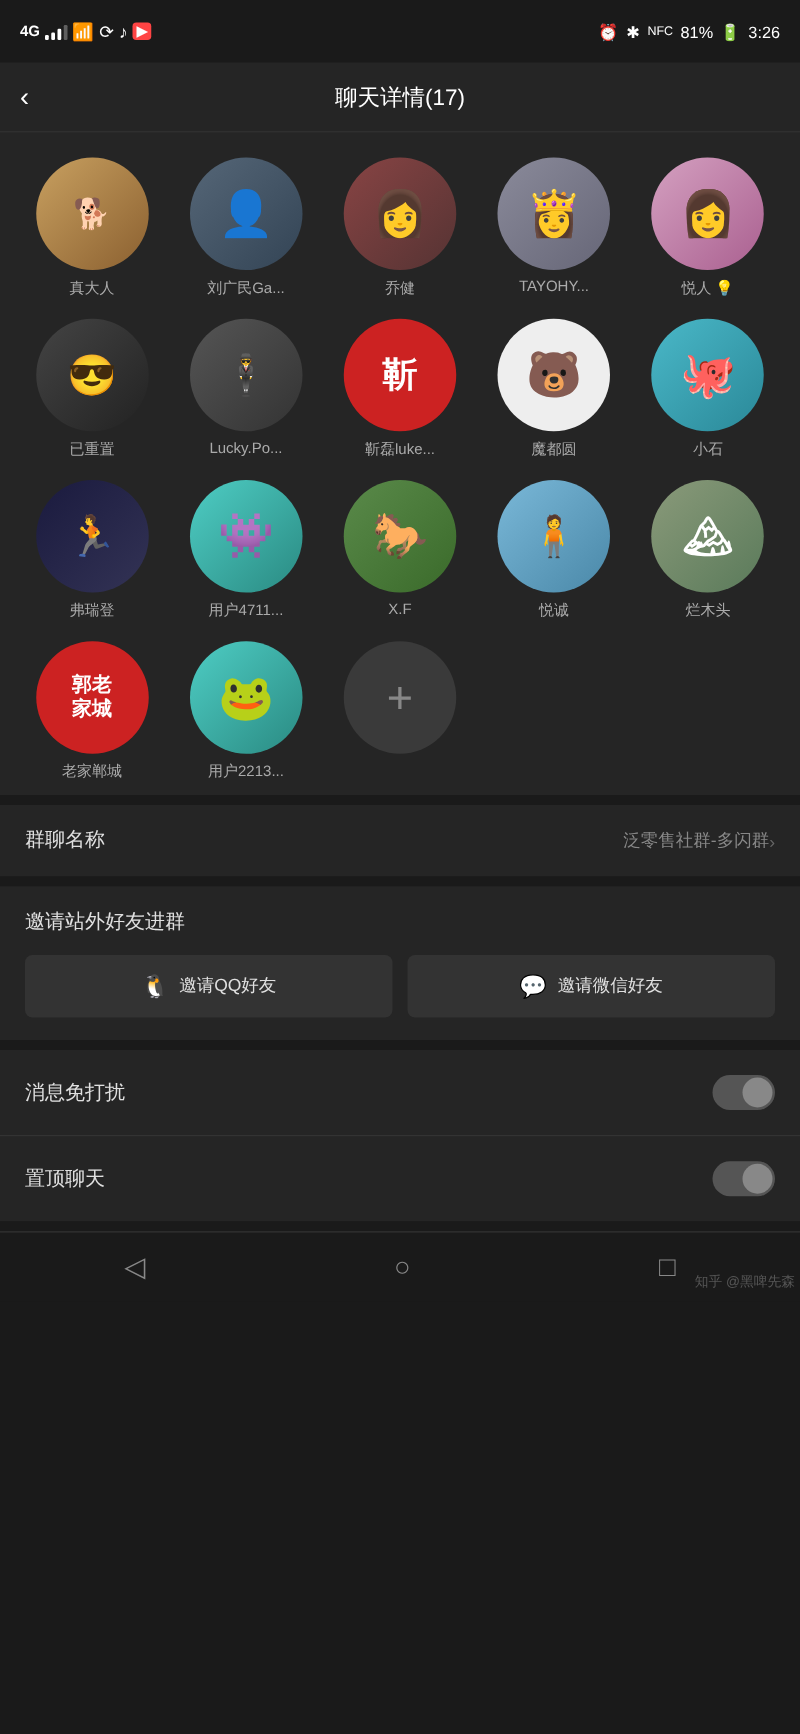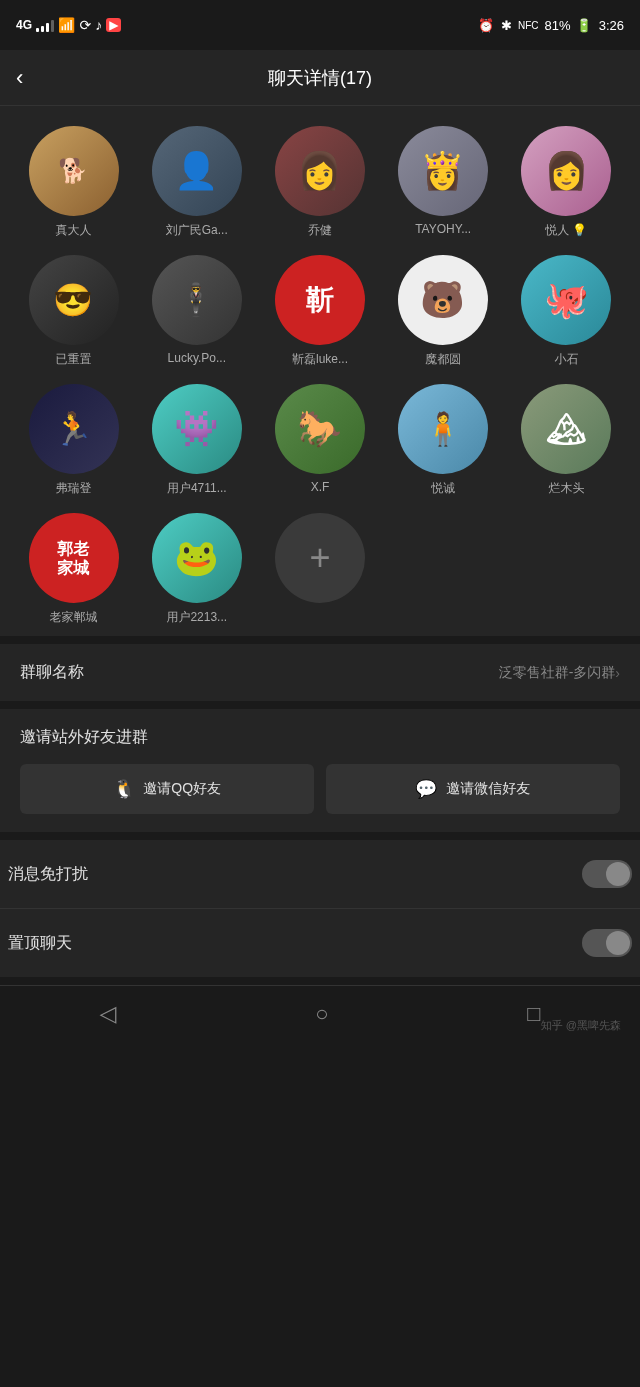--- a/index.html
+++ b/index.html
@@ -182,21 +182,21 @@
 
     
     .toggle-section {
       background: #252525;
       margin-bottom: 8px;
     }
     .toggle-row {
       display: flex;
       align-items: center;
       justify-content: space-between;
-      padding: 20px 8px;
+      padding: 20px 20px;
       border-bottom: 1px solid #333;
     }
     .toggle-row:last-child { border-bottom: none; }
     .toggle-label {
       font-size: 16px;
       color: #e0e0e0;
     }
     .toggle {
       width: 50px;
       height: 28px;
@@ -226,21 +226,21 @@
       border-top: 1px solid #333;
       position: relative;
     }
     .nav-item {
       font-size: 22px;
       color: #888;
       cursor: pointer;
     }
     .zhihu-watermark {
       position: absolute;
-      right: 19px;
+      right: 4px;
       bottom: 8px;
       font-size: 11px;
       color: #555;
     }
 
     
     .avatar-img {
       width: 100%;
       height: 100%;
       border-radius: 50%;

